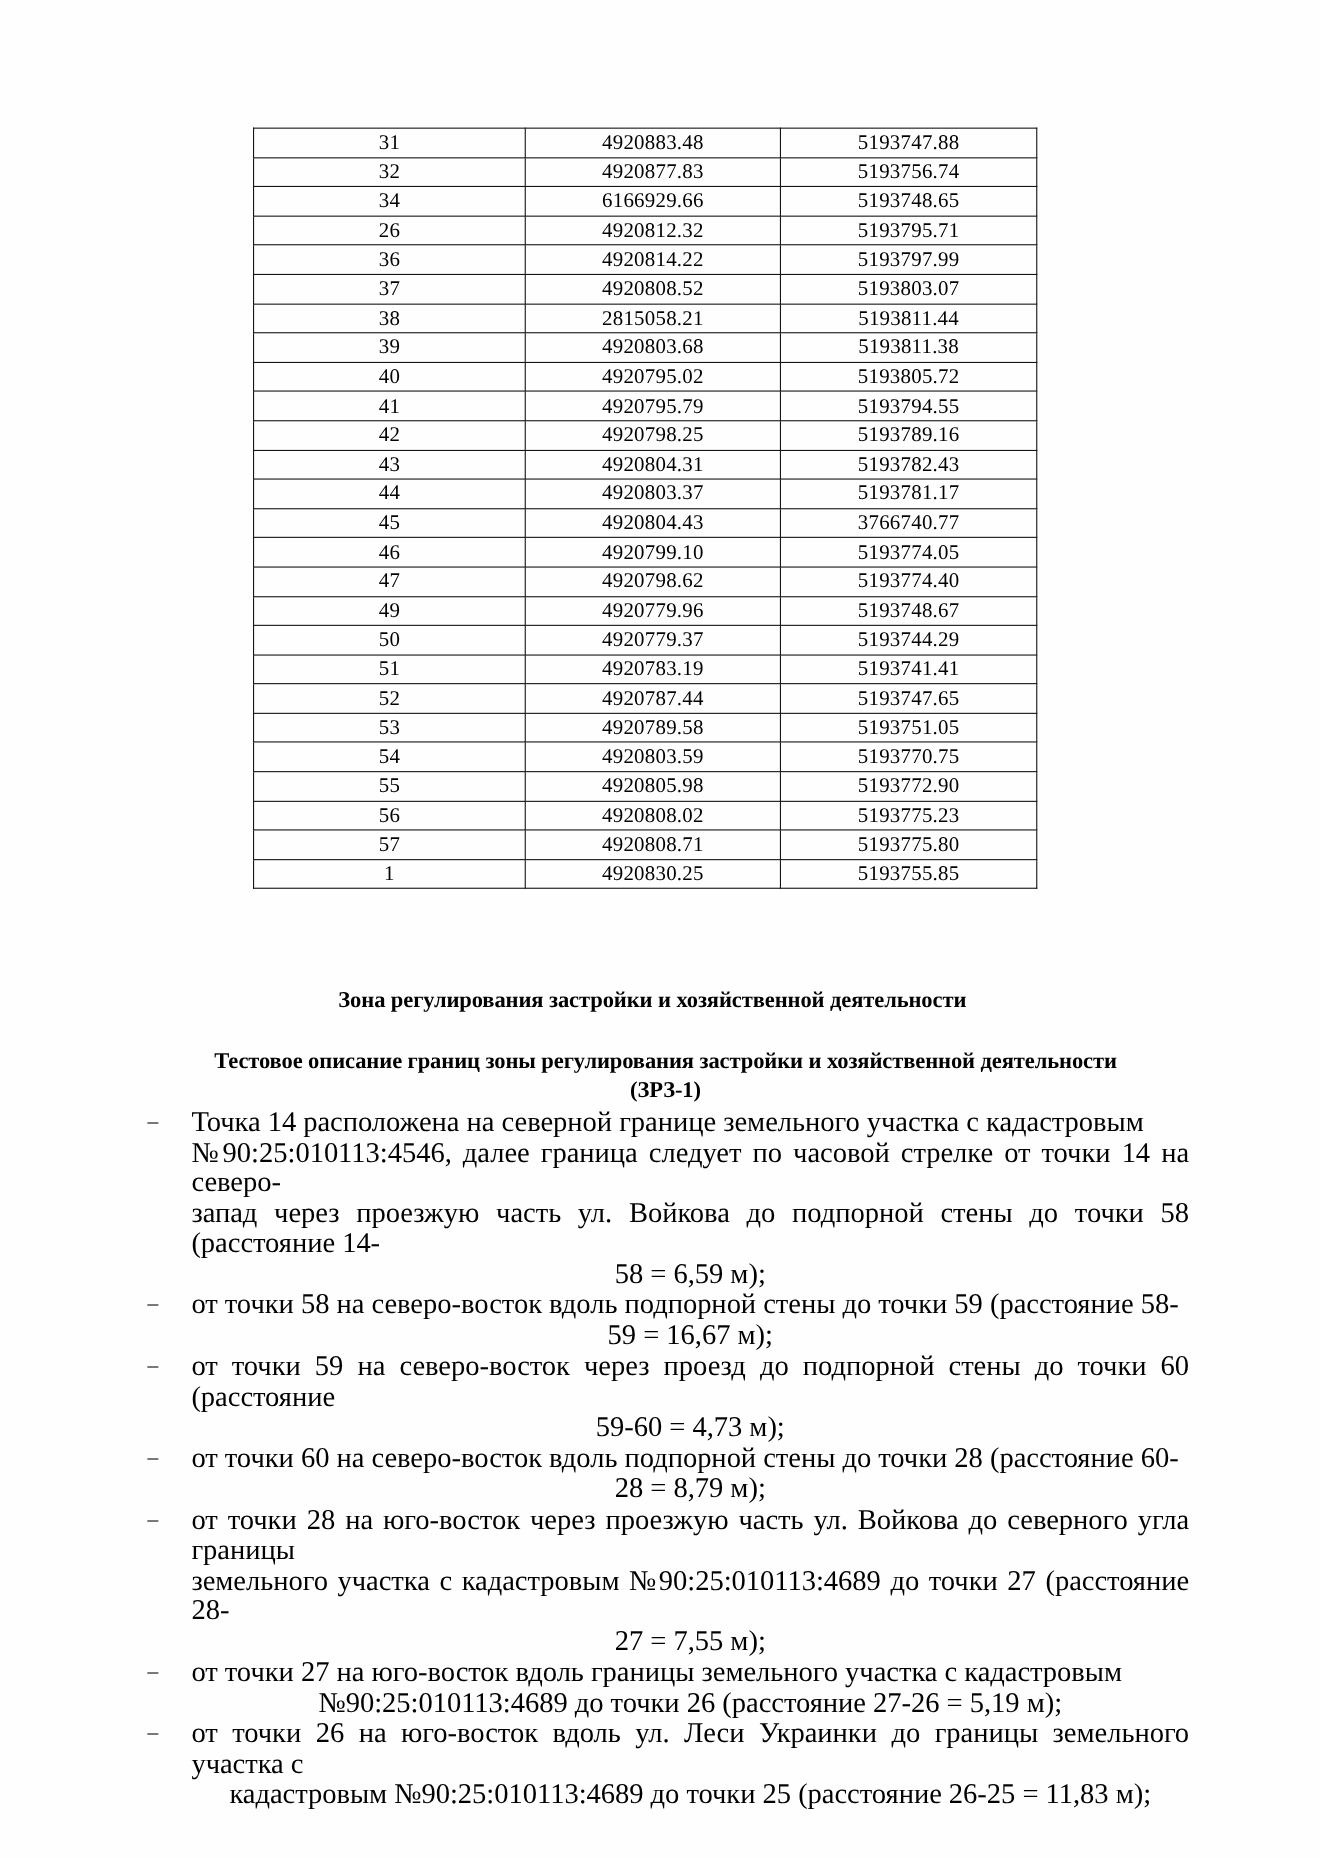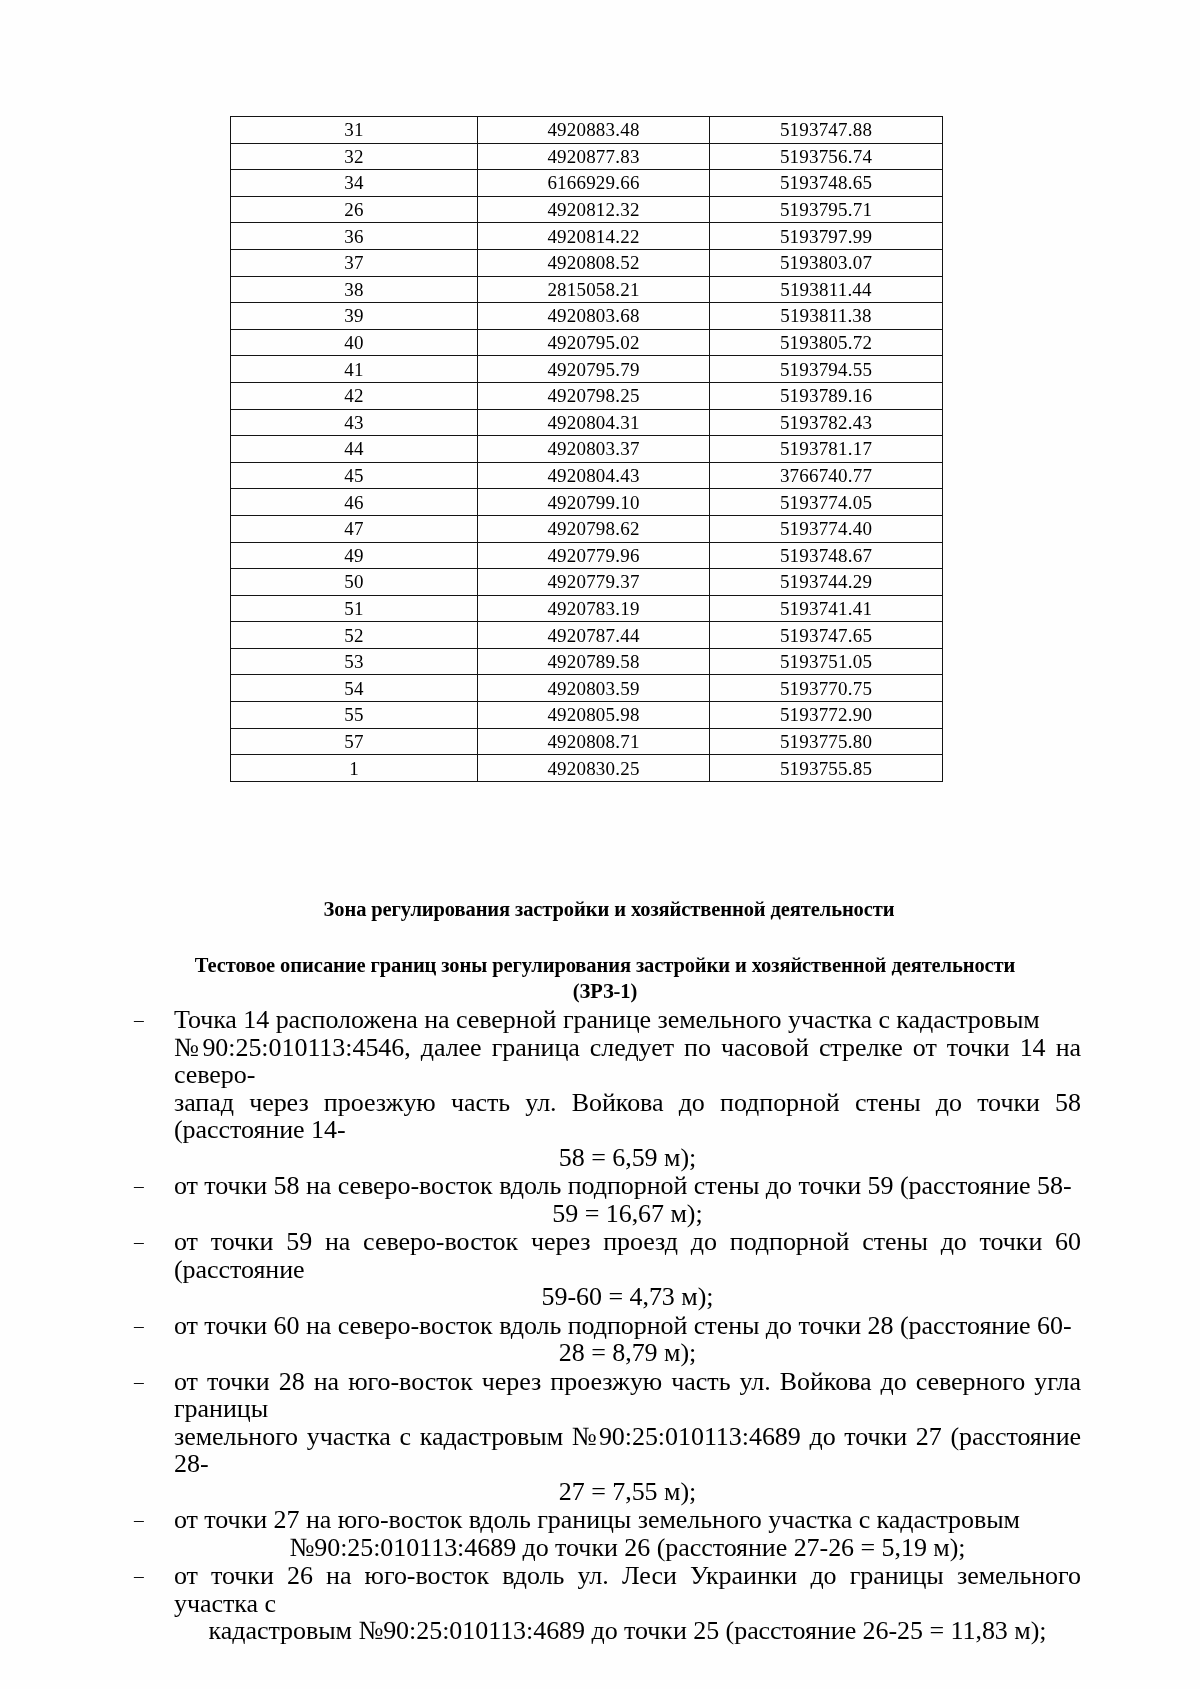--- a/index.html
+++ b/index.html
@@ -47,21 +47,21 @@
     font-size: 19px;
     line-height: 1;
     letter-spacing: 0.2px;
     padding: 0;
     font-family: "Liberation Serif", "DejaVu Serif", serif;
   }
 
   
   .h-zone {
     position: absolute;
-    left: 134px;
+    left: 118px;
     top: 898px;
     width: 950px;
     text-align: center;
     font-weight: bold;
     font-size: 20.5px;
     letter-spacing: -0.1px;
   }
   .h-desc {
     position: absolute;
     left: 185px;
@@ -228,20 +228,25 @@
             <td>54</td>
             <td>4920803.59</td>
             <td>5193770.75</td>
           </tr>
           <tr>
             <td>55</td>
             <td>4920805.98</td>
             <td>5193772.90</td>
           </tr>
           <tr>
+            <td>56</td>
+            <td>4920808.02</td>
+            <td>5193775.23</td>
+          </tr>
+          <tr>
             <td>57</td>
             <td>4920808.71</td>
             <td>5193775.80</td>
           </tr>
           <tr>
             <td>1</td>
             <td>4920830.25</td>
             <td>5193755.85</td>
           </tr>
         </tbody>

